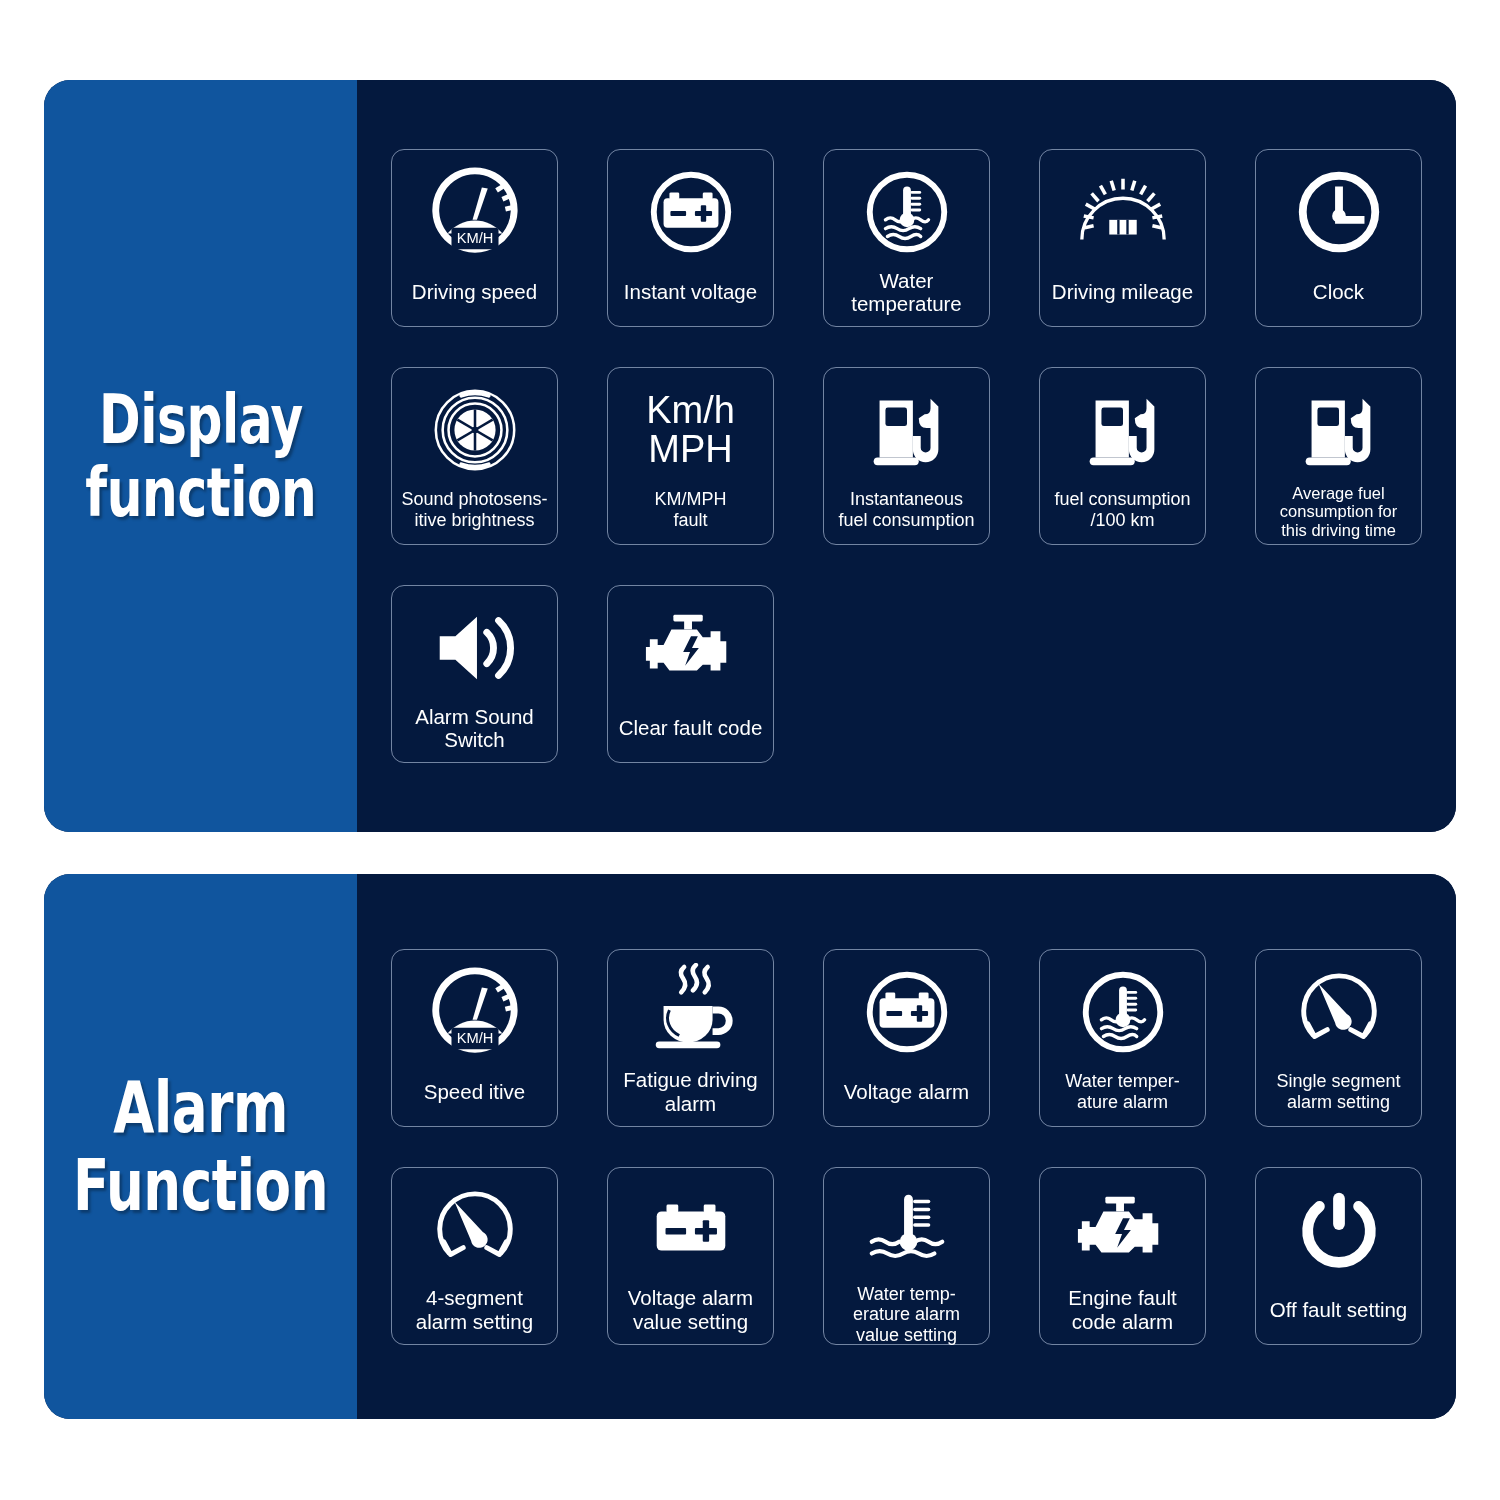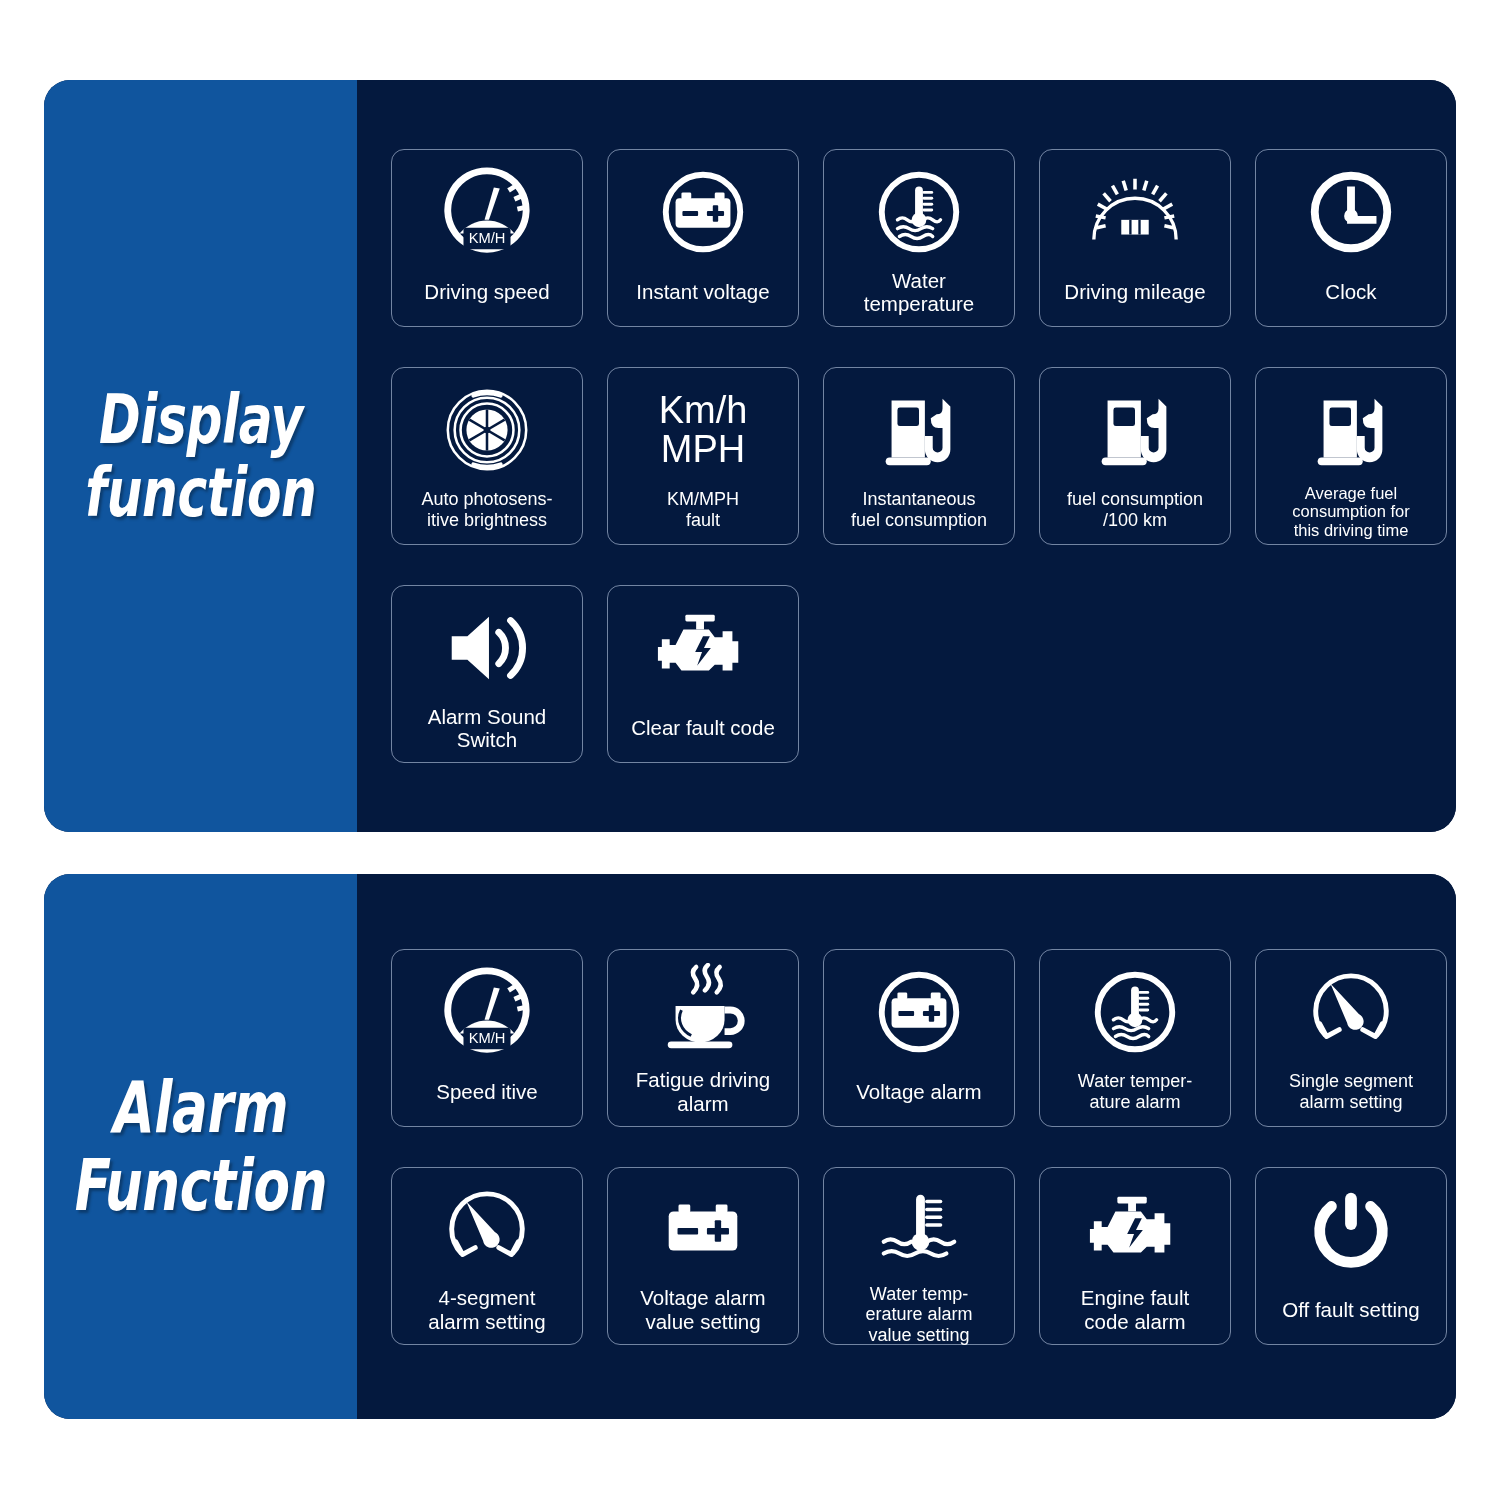--- a/index.html
+++ b/index.html
@@ -35,21 +35,20 @@
 
   .sidebar {
     width: 313px;
     flex: 0 0 313px;
     background: #10559E;
     display: flex;
     align-items: center;
     justify-content: center;
     box-sizing: border-box;
     padding: 0 24px;
-    font-style: italic;
   }
   .sidebar-title {
     color: #ffffff;
     font-family: "Liberation Sans Narrow", "DejaVu Sans Condensed", "Liberation Sans", sans-serif;
     font-weight: bold;
     font-size: 68px;
     line-height: 1.08;
     text-align: center;
     letter-spacing: -0.5px;
     transform: scaleX(0.82);
@@ -69,21 +68,21 @@
   }
   .grid {
     display: grid;
     grid-template-columns: repeat(5, 167px);
     justify-content: center;
     align-content: center;
     column-gap: 49px;
     row-gap: 40px;
   }
   .card {
-    width: 192px;
+    width: 167px;
     height: 178px;
     border: 1px solid rgba(190, 205, 230, 0.60);
     border-radius: 13px;
     box-sizing: border-box;
     display: flex;
     flex-direction: column;
     align-items: center;
     justify-content: flex-start;
     padding: 10px 5px 8px 5px;
     background: transparent;
@@ -238,21 +237,21 @@
         <line x1="50" y1="50" x2="68" y2="60.5"></line>
         <line x1="50" y1="50" x2="50" y2="71"></line>
         <line x1="50" y1="50" x2="32" y2="60.5"></line>
         <line x1="50" y1="50" x2="32" y2="39.5"></line>
       </g>
       <circle cx="50" cy="50" r="3.4" fill="#04193E"></circle>
       <path d="M36 15 q14 -5 28 0" fill="none" stroke="#ffffff" stroke-width="4" stroke-linecap="round"></path>
       <path d="M36 85 q14 5 28 0" fill="none" stroke="#ffffff" stroke-width="4" stroke-linecap="round"></path>
     </svg>
             </div>
-            <div class="card-label small">Auto photosens-
+            <div class="card-label small">Sound photosens-
 itive brightness</div>
           </div>
           <div class="card">
             <div class="card-icon">
               <div class="text-icon">Km/h
 MPH</div>
             </div>
             <div class="card-label small">KM/MPH
 fault</div>
           </div>

